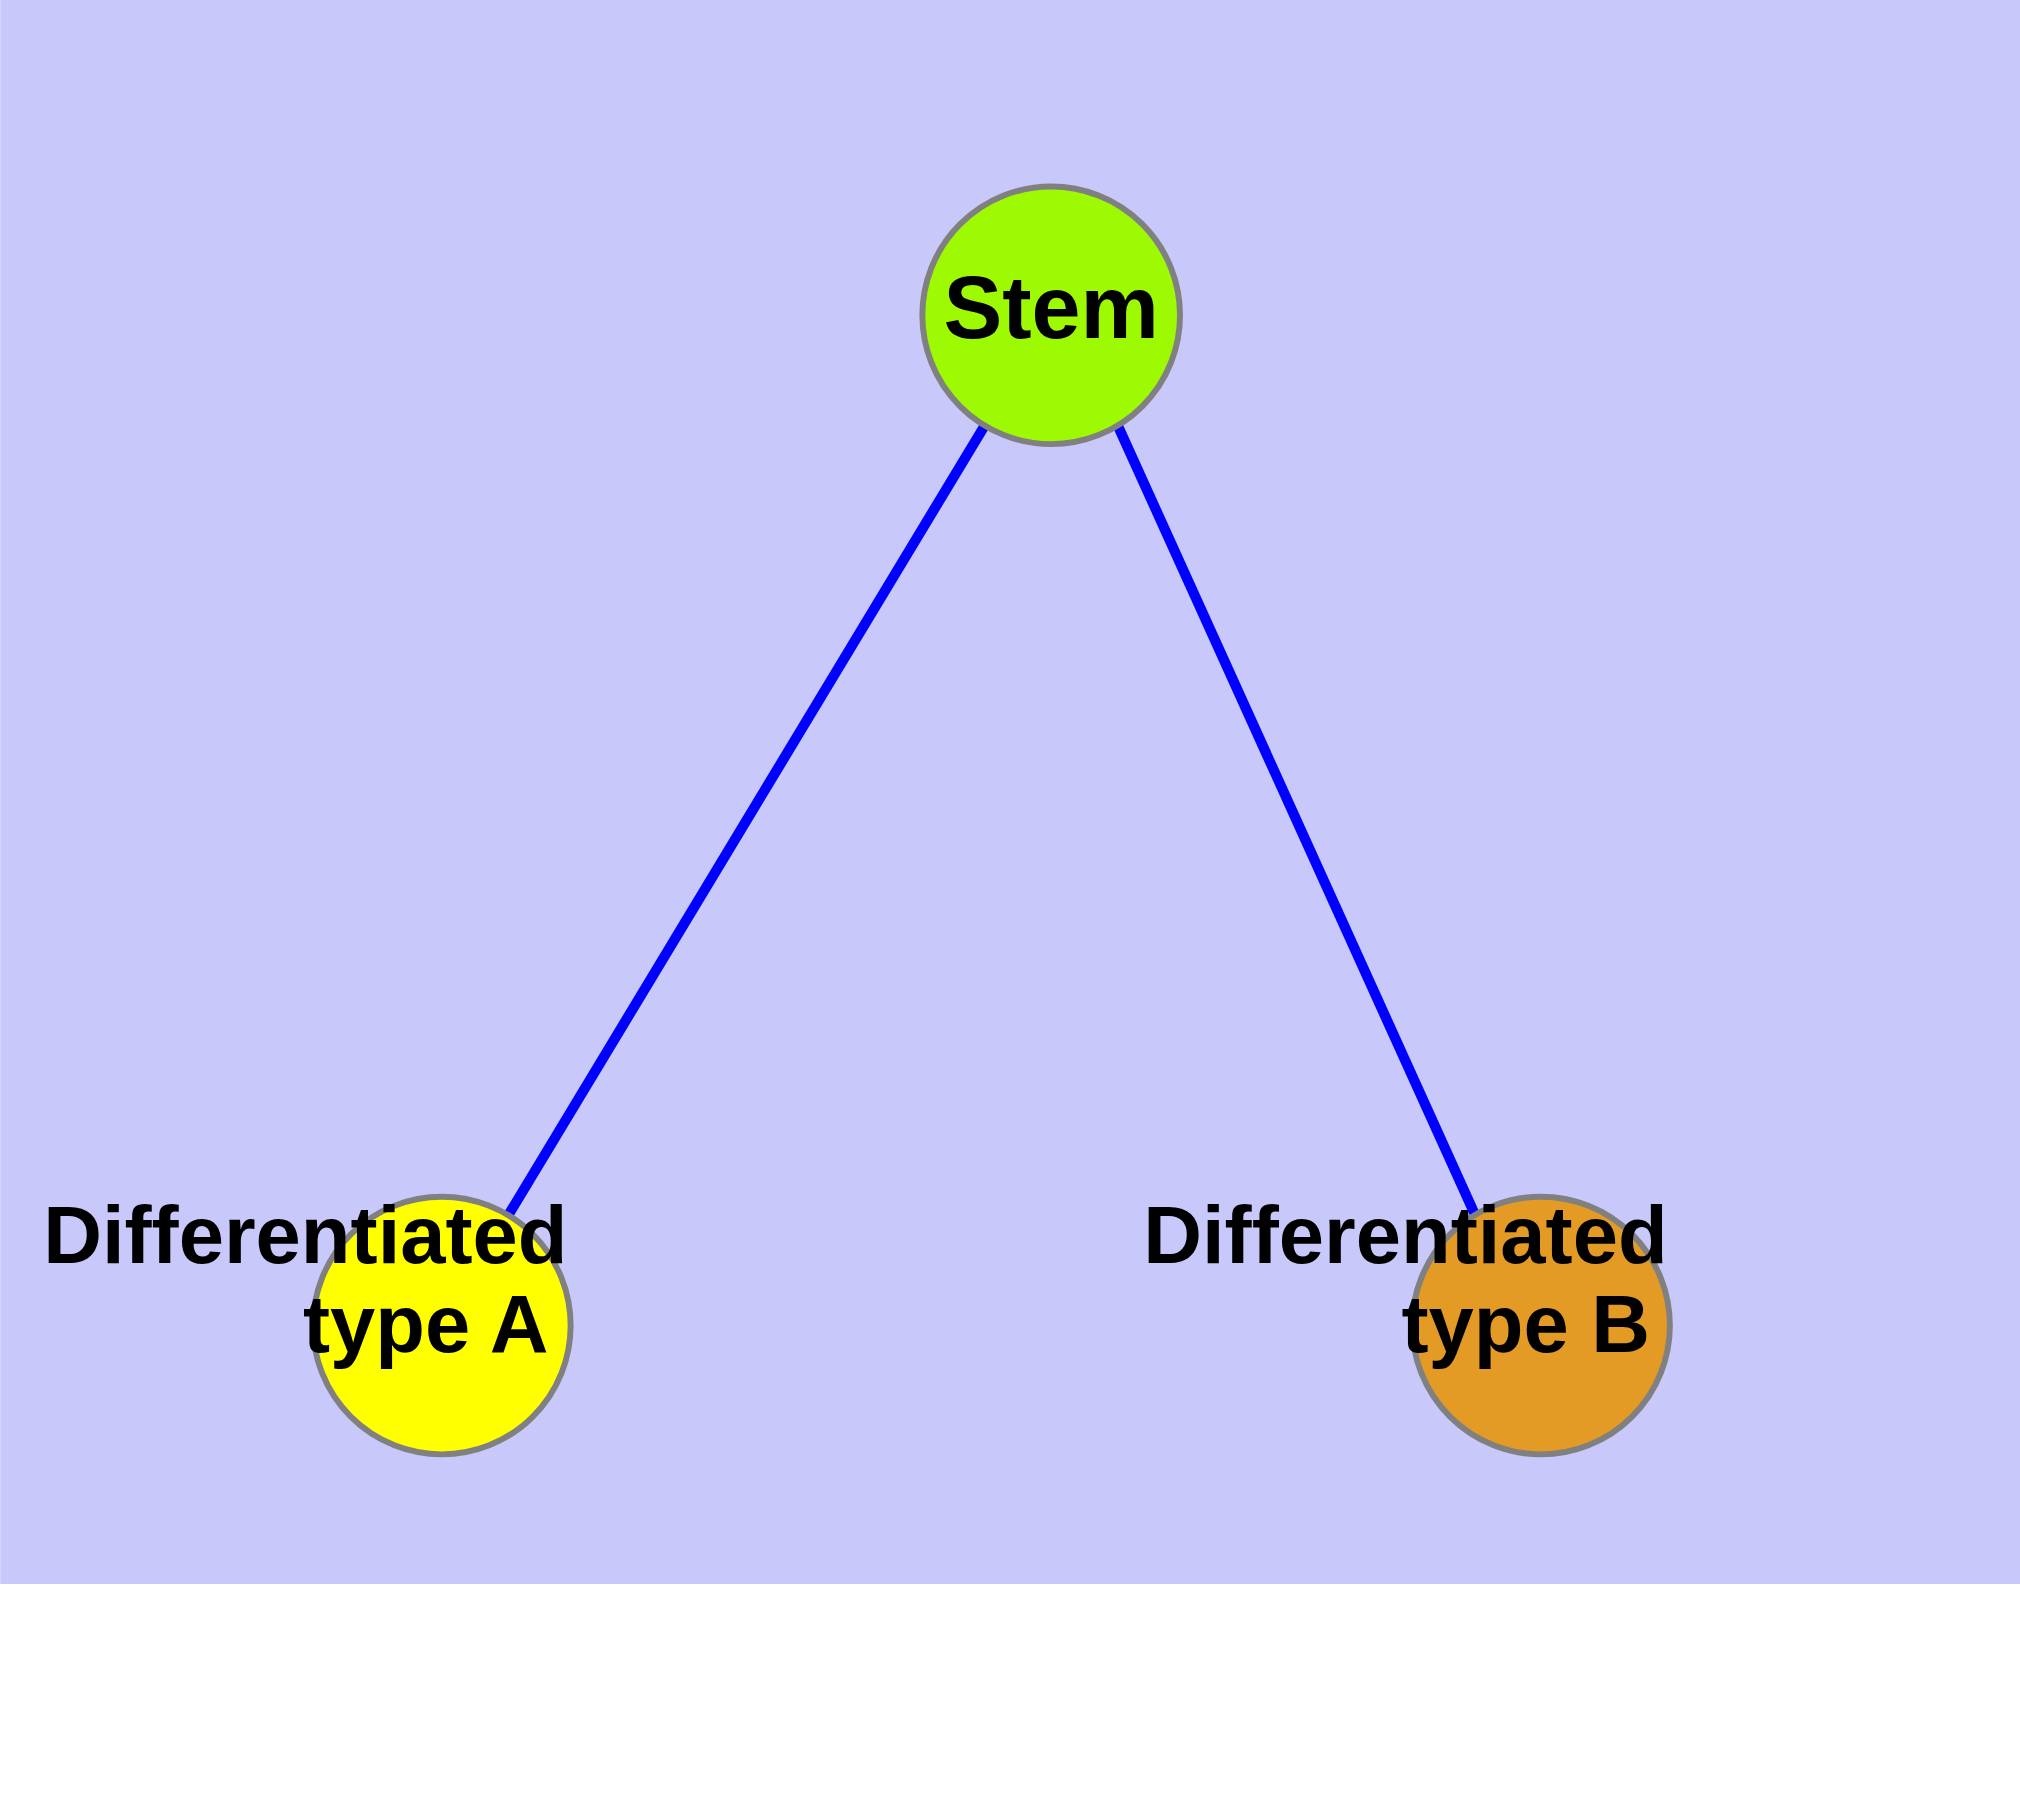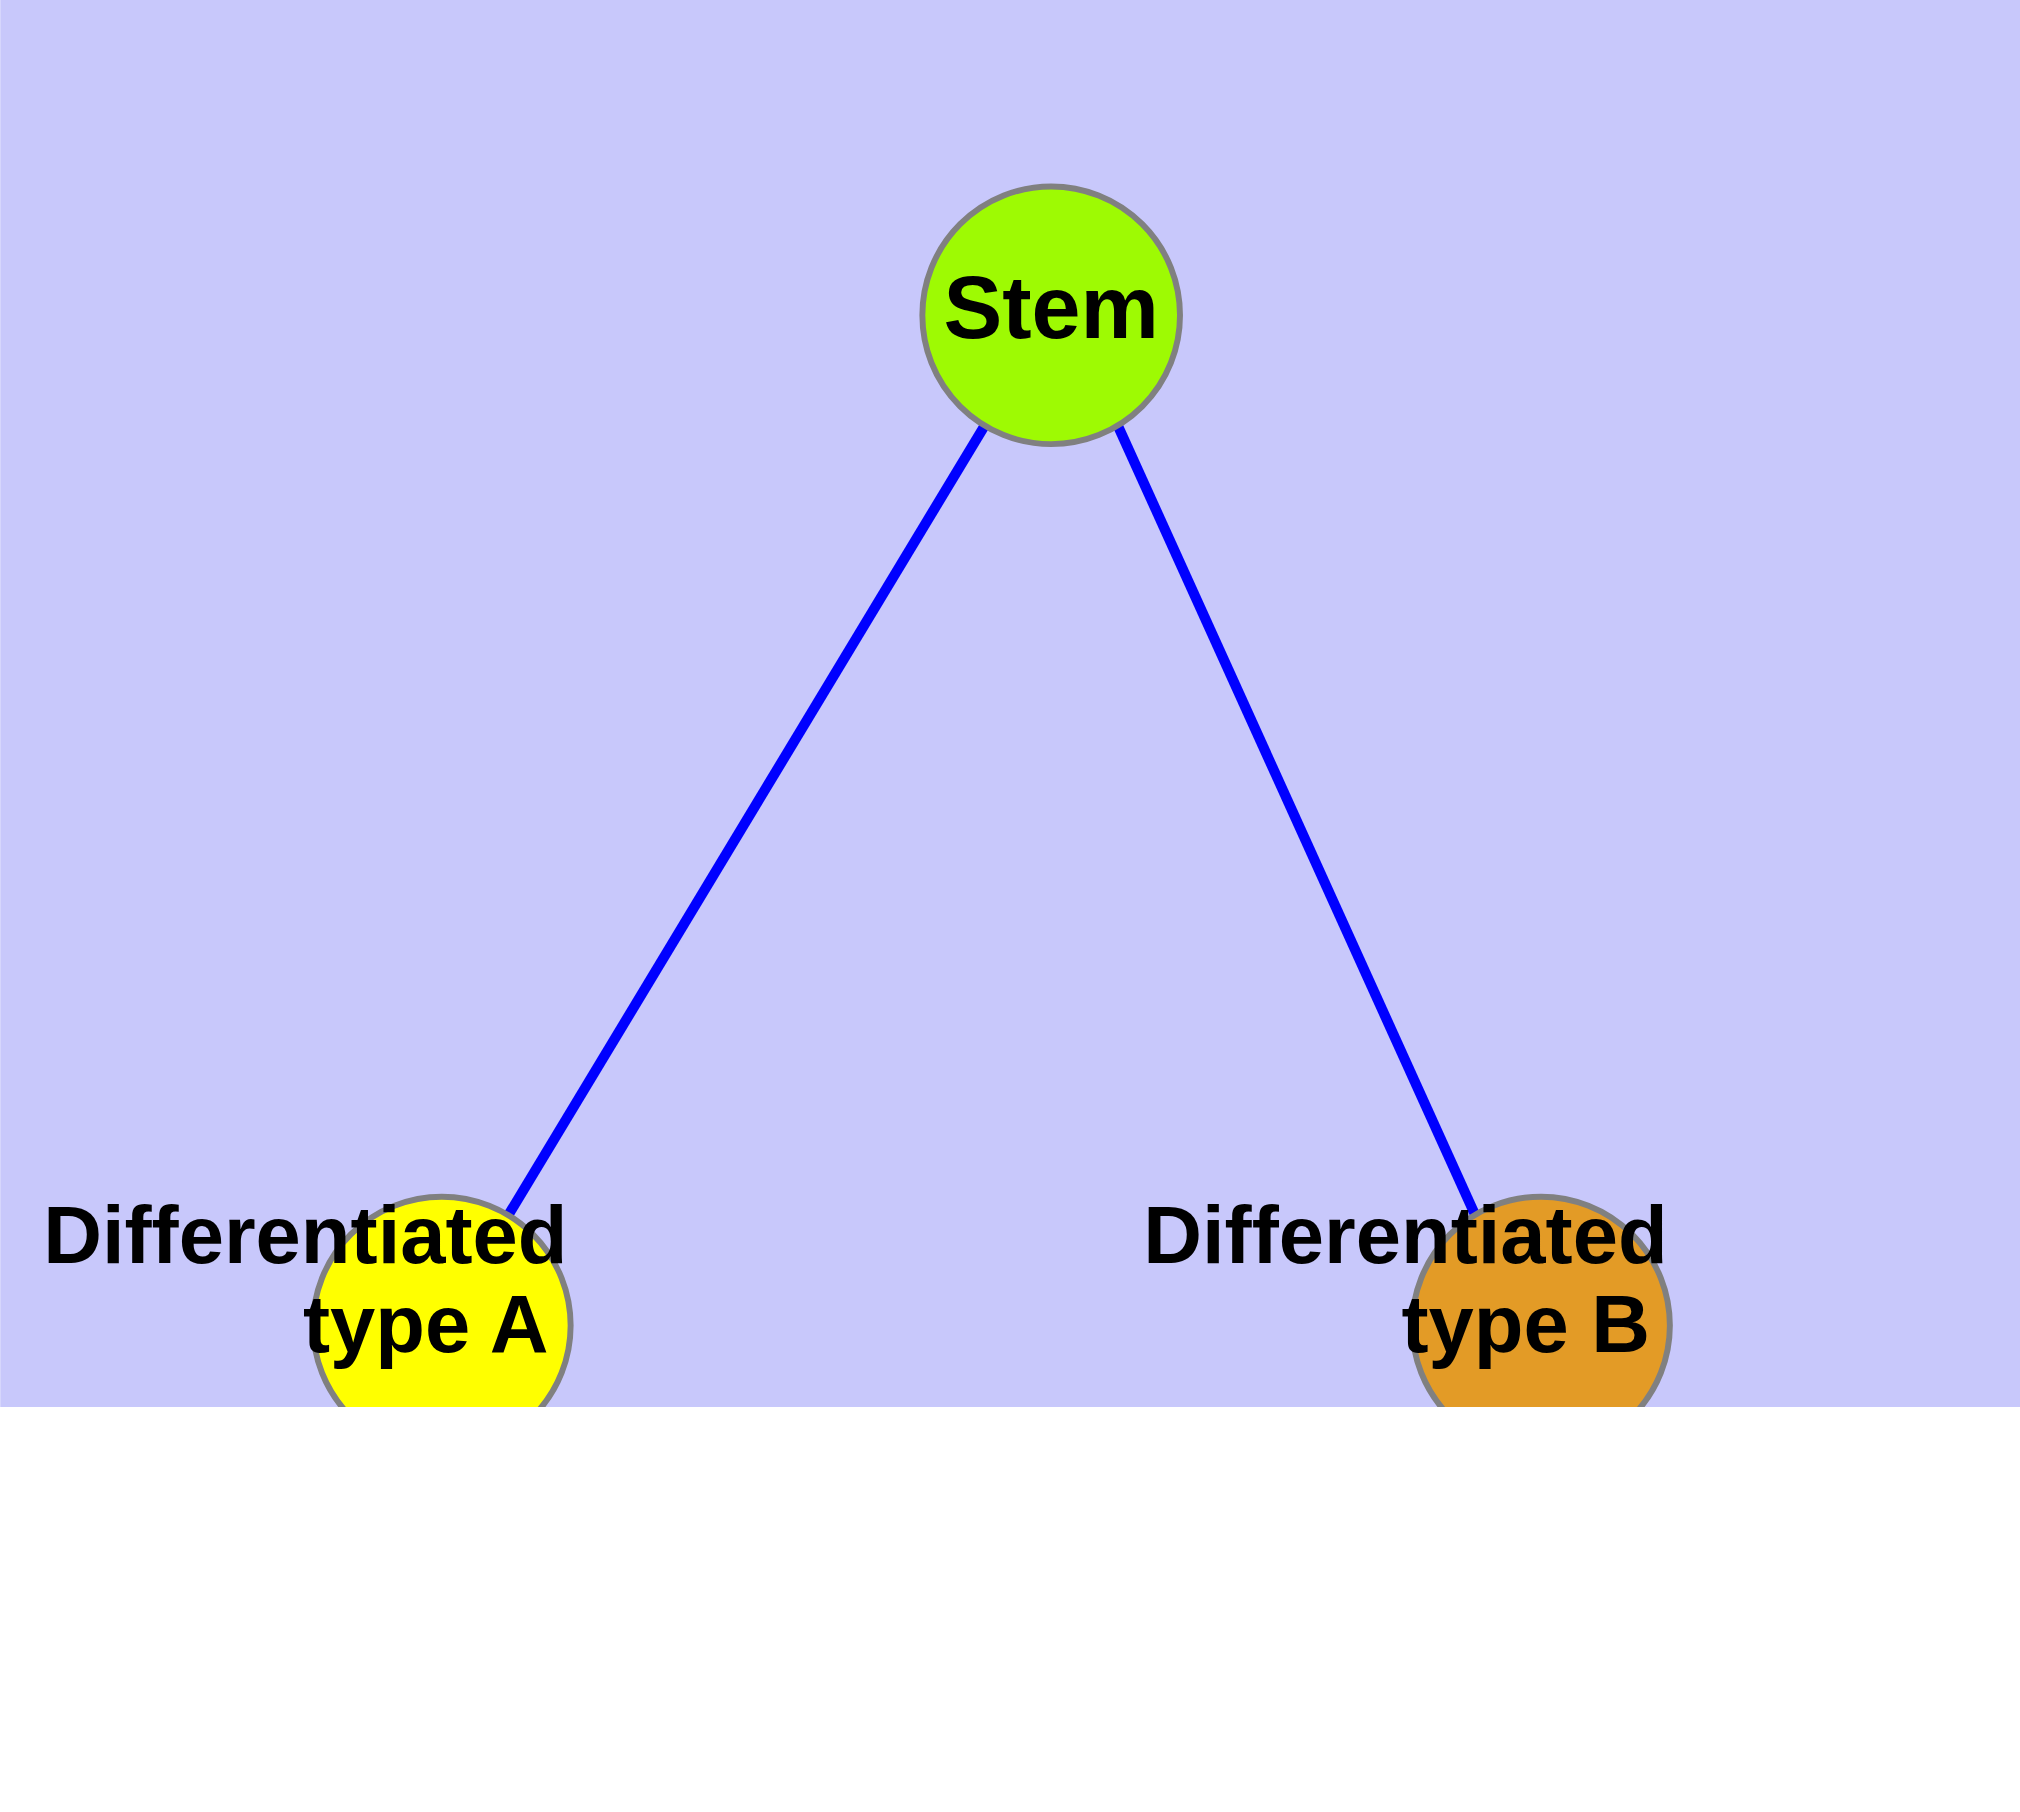--- a/index.html
+++ b/index.html
@@ -27,21 +27,21 @@
     font-weight: bold;
     fill: #000000;
     text-anchor: middle;
     dominant-baseline: middle;
     paint-order: normal;
   }
 </style>
 </head>
 <body>
 
-<div id="stage" style="width: 2021px; height: 1407px;">
+<div id="stage" style="width: 2021px; height: 1584px;">
   <svg id="canvas" viewBox="0 0 2384 2138" xmlns="http://www.w3.org/2000/svg" style="width: 2021px; height: 1812px;">
 
     <rect id="bg" x="0" y="0" width="2384" height="2138" fill="#c8c8fb"></rect>
 
     <g>
       <line id="edge0" x1="1161" y1="503" x2="600" y2="1433" stroke="#0000ff" stroke-width="12" stroke-linecap="butt"></line>
       <line id="edge1" x1="1319" y1="503" x2="1740" y2="1433" stroke="#0000ff" stroke-width="12" stroke-linecap="butt"></line>
     </g>
 
     <g>

